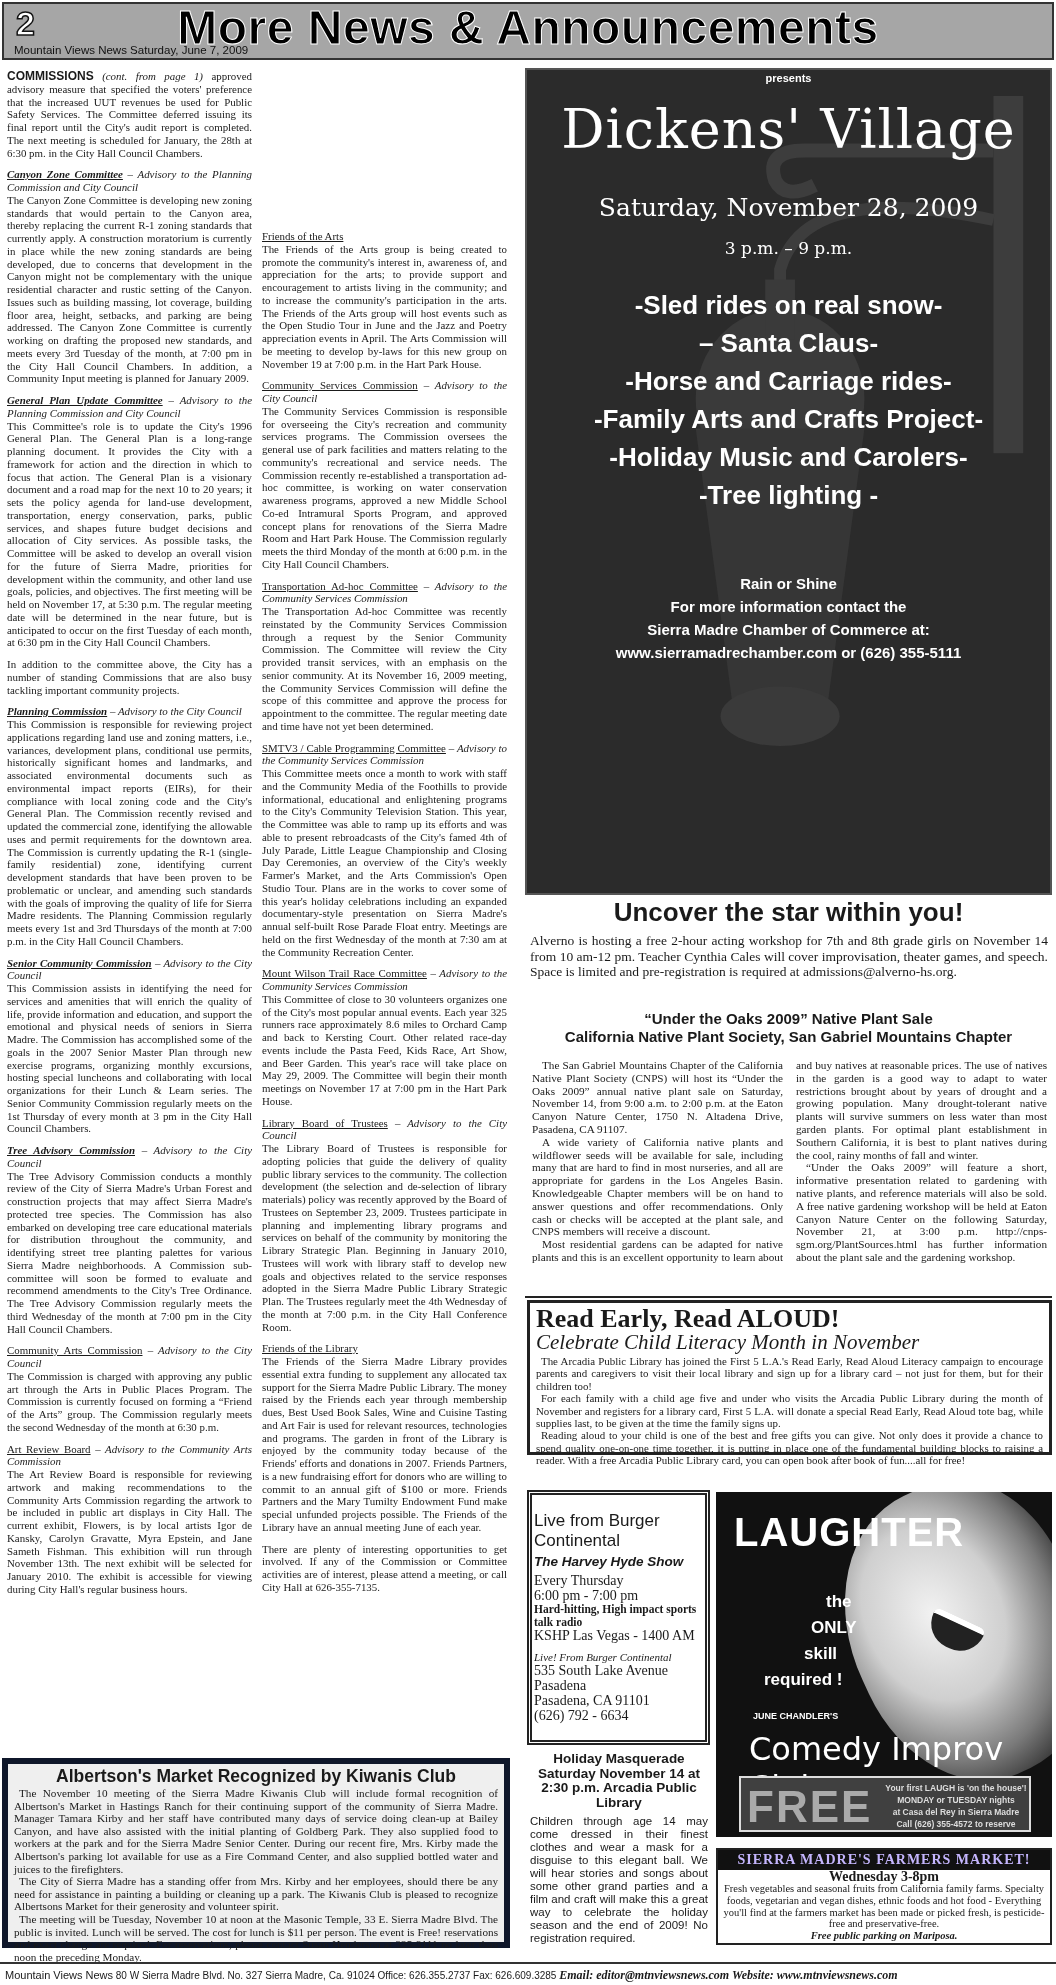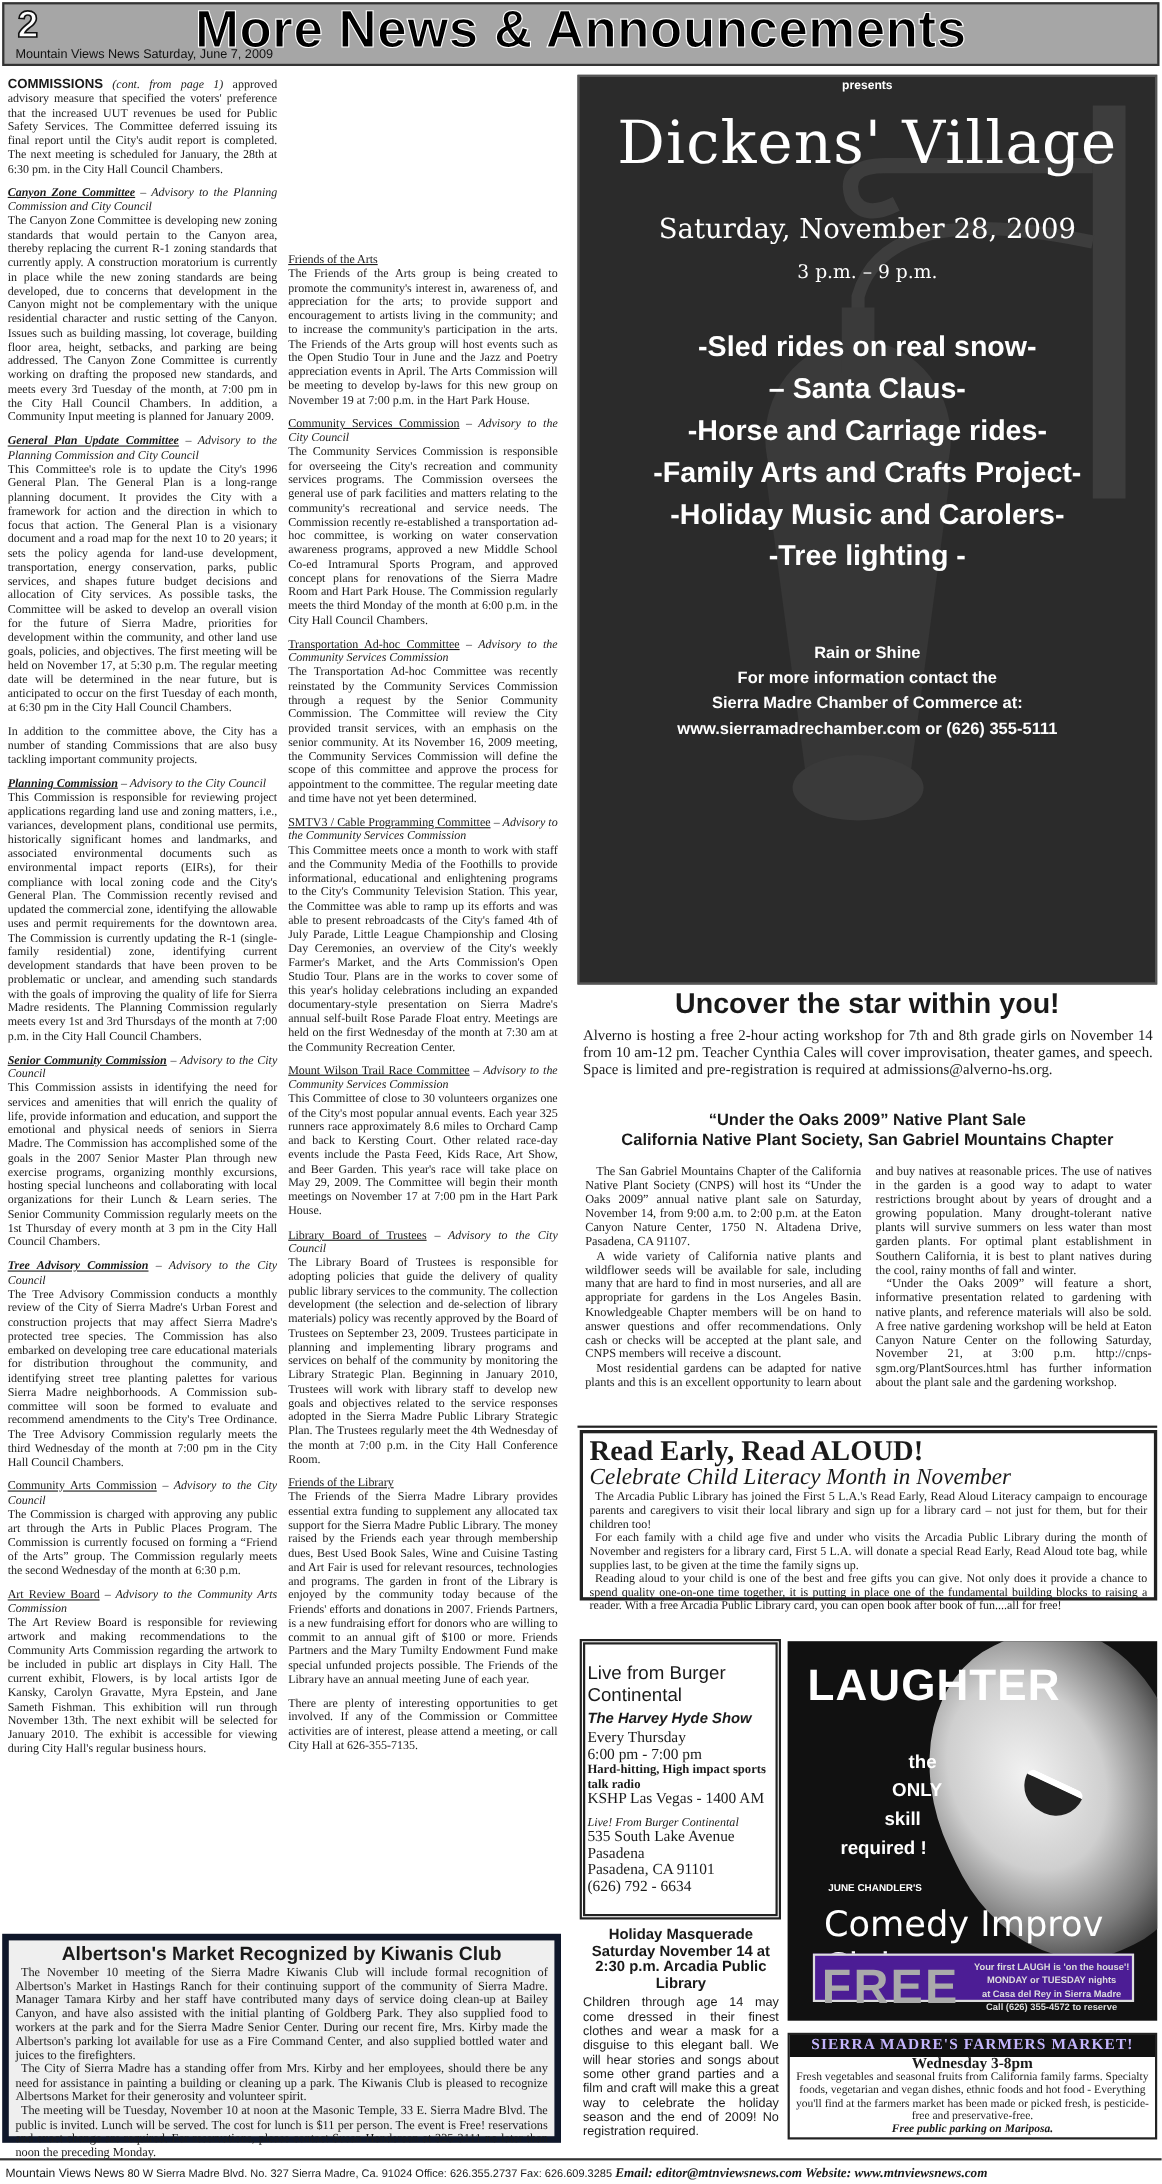--- a/index.html
+++ b/index.html
@@ -18,21 +18,21 @@
 .it{font-style:italic}
 .lead{font-family:"Liberation Sans",sans-serif;font-weight:bold;font-size:12px}
 .dickens{position:absolute;left:525px;top:68px;width:527px;height:827px;background:#2b2b2b;border:2px solid #555;color:#fff;text-align:center;overflow:hidden}
 .lamp{position:absolute;left:0;top:0;width:100%;height:100%}
 .dk-inner{position:relative;z-index:2}
 .d-org{font-family:"Liberation Sans",sans-serif;font-weight:bold;font-size:17px;margin-top:68px}
 .d-pres{font-family:"Liberation Sans",sans-serif;font-weight:bold;font-size:11px;margin-top:2px}
 .d-title{font-family:"DejaVu Serif",serif;font-size:54px;margin-top:14px;letter-spacing:1px}
 .d-date{font-family:"DejaVu Serif",serif;font-size:25px;margin-top:32px}
 .d-time{font-family:"DejaVu Serif",serif;font-size:17px;margin-top:16px}
-.d-list{font-family:"Liberation Sans",sans-serif;font-weight:bold;font-size:26px;line-height:38px;margin-top:38px}
+.d-list{font-family:"Liberation Sans",sans-serif;font-weight:bold;font-size:26px;line-height:38px;margin-top:28px}
 .d-info{font-family:"Liberation Sans",sans-serif;font-weight:bold;font-size:15px;line-height:23px;margin-top:58px}
 .star-title{position:absolute;left:525px;top:897px;width:527px;text-align:center;font-family:"Liberation Sans",sans-serif;font-weight:bold;font-size:26px}
 .star-body{position:absolute;left:530px;top:933px;width:518px;font-size:13.5px;line-height:15.5px;text-align:justify}
 .oaks-h{position:absolute;left:525px;top:1010px;width:527px;text-align:center;font-family:"Liberation Sans",sans-serif;font-weight:bold;font-size:15px;line-height:18px}
 .oaks-body{position:absolute;left:532px;top:1059px;width:515px;column-count:2;column-gap:13px;font-size:11.2px;line-height:12.8px;text-align:justify}
 .oaks-body p{text-indent:10px}
 .oaks-rule{position:absolute;left:525px;top:1296px;width:527px;border-top:2px solid #222}
 .read{position:absolute;left:527px;top:1300px;width:525px;height:155px;border:3px solid #222;padding:2px 6px}
 .read-h{font-size:26px;font-weight:bold;line-height:27px}
 .read-sub{font-size:21px;font-style:italic;line-height:21px;margin-bottom:2px}
@@ -47,21 +47,21 @@
 .masq{position:absolute;left:530px;top:1752px;width:178px}
 .masq-h{font-family:"Liberation Sans",sans-serif;font-weight:bold;font-size:13.5px;line-height:14.5px;text-align:center}
 .masq-b{font-family:"Liberation Sans",sans-serif;font-size:11.5px;line-height:13px;text-align:justify;margin-top:5px}
 .laugh{position:absolute;left:716px;top:1492px;width:336px;height:345px;background:#111;overflow:hidden;color:#fff;font-family:"Liberation Sans",sans-serif}
 .face{position:absolute;right:-30px;top:-10px;width:230px;height:300px;border-radius:50% 40% 50% 45%;background:radial-gradient(ellipse at 40% 40%,#f2f2f2 0%,#cfcfcf 35%,#7a7a7a 60%,#222 80%);transform:rotate(-25deg)}
 .mouth{position:absolute;right:70px;top:125px;width:55px;height:32px;background:#222;border-radius:10px 10px 40px 40px;transform:rotate(25deg);border-top:6px solid #fff}
 .lg-h{position:absolute;left:18px;top:18px;font-size:40px;font-weight:bold;letter-spacing:1px}
 .lg-w{position:absolute;font-weight:bold;font-size:17px}
 .lg-jc{position:absolute;left:37px;top:219px;font-size:9px;font-weight:bold}
 .lg-club{position:absolute;left:33px;top:238px;font-size:32px;font-weight:normal;font-family:"DejaVu Sans",sans-serif}
-.free-box{position:absolute;left:23px;top:284px;width:292px;height:44px;background:#4c1d95;border:2px solid #ddd}
+.free-box{position:absolute;left:23px;top:284px;width:292px;height:56px;background:#404040;border:2px solid #ddd}
 .free-w{position:absolute;left:6px;top:4px;font-size:44px;font-weight:bold;color:#aaa;letter-spacing:2px}
 .free-t{position:absolute;left:140px;top:4px;width:150px;text-align:center;font-size:8.5px;font-weight:bold;line-height:12px;color:#ddd}
 .farm{position:absolute;left:716px;top:1848px;width:336px;height:97px;border:2px solid #222;text-align:center}
 .farm-h{background:#111;color:#c4b5fd;font-weight:bold;font-size:14px;letter-spacing:1px;padding:2px 0}
 .farm-d{font-size:14px;font-weight:bold;line-height:13px}
 .farm-b{font-size:10.5px;line-height:11.8px}
 .farm-p{font-size:10.5px;font-style:italic;font-weight:bold}
 .alb{position:absolute;left:2px;top:1758px;width:508px;height:190px;background:#efefef;border:6px solid #0f172a;padding:1px 6px}
 .alb-h{font-family:"Liberation Sans",sans-serif;font-weight:bold;font-size:17.5px;text-align:center;line-height:22px}
 .alb-b{font-size:11.2px;line-height:12.6px;text-align:justify}

